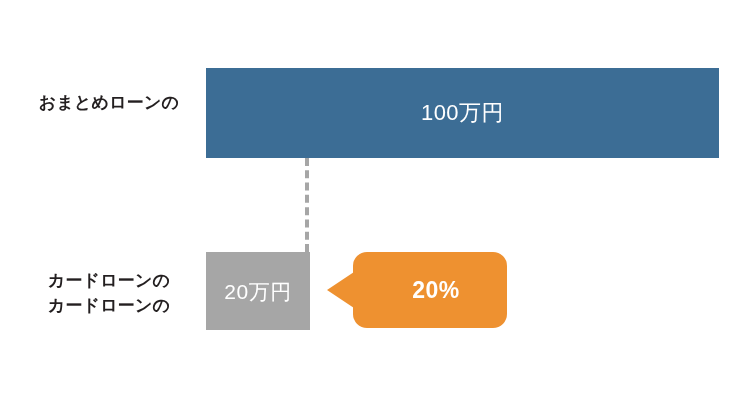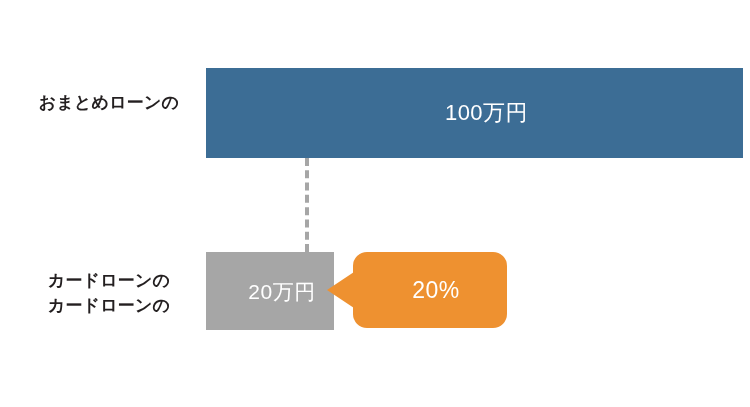--- a/index.html
+++ b/index.html
@@ -34,21 +34,20 @@
   .cat-label .line { display: block; }
   #label-loan     { top: 90px; }
   #label-cardloan { top: 268px; }
 
   
   .bar {
     position: absolute;
     display: flex;
     align-items: center;
     justify-content: center;
-    padding-left: 24px;
   }
   #bar-loan {
     left: 206px;
     top: 68px;
     width: 513px;
     height: 90px;
     background: #3c6d95;
   }
   #bar-cardloan {
     left: 206px;
@@ -82,20 +81,21 @@
     position: absolute;
     left: 353px;
     top: 252px;
     width: 154px;
     height: 76px;
     background: #ee9130;
     border-radius: 14px;
     display: flex;
     align-items: center;
     justify-content: center;
+    font-weight: bold;
   }
   #callout-tail {
     position: absolute;
     left: -26px;
     top: 50%;
     margin-top: -18px;
     width: 0;
     height: 0;
     border-top: 18px solid transparent;
     border-bottom: 18px solid transparent;

